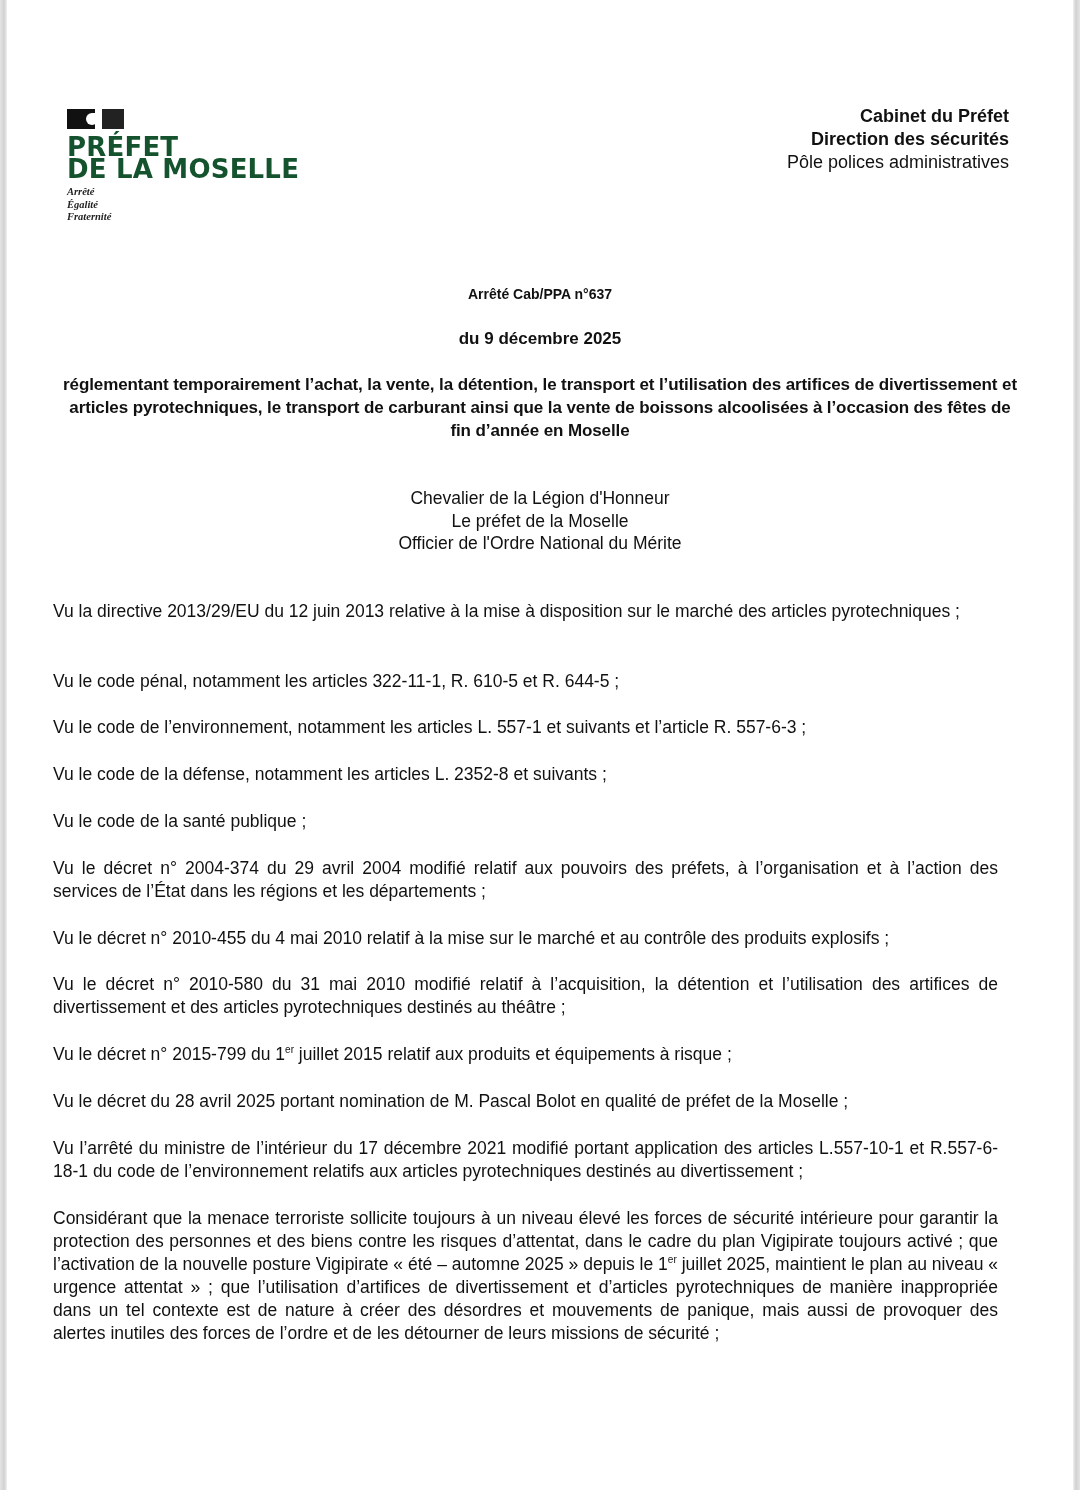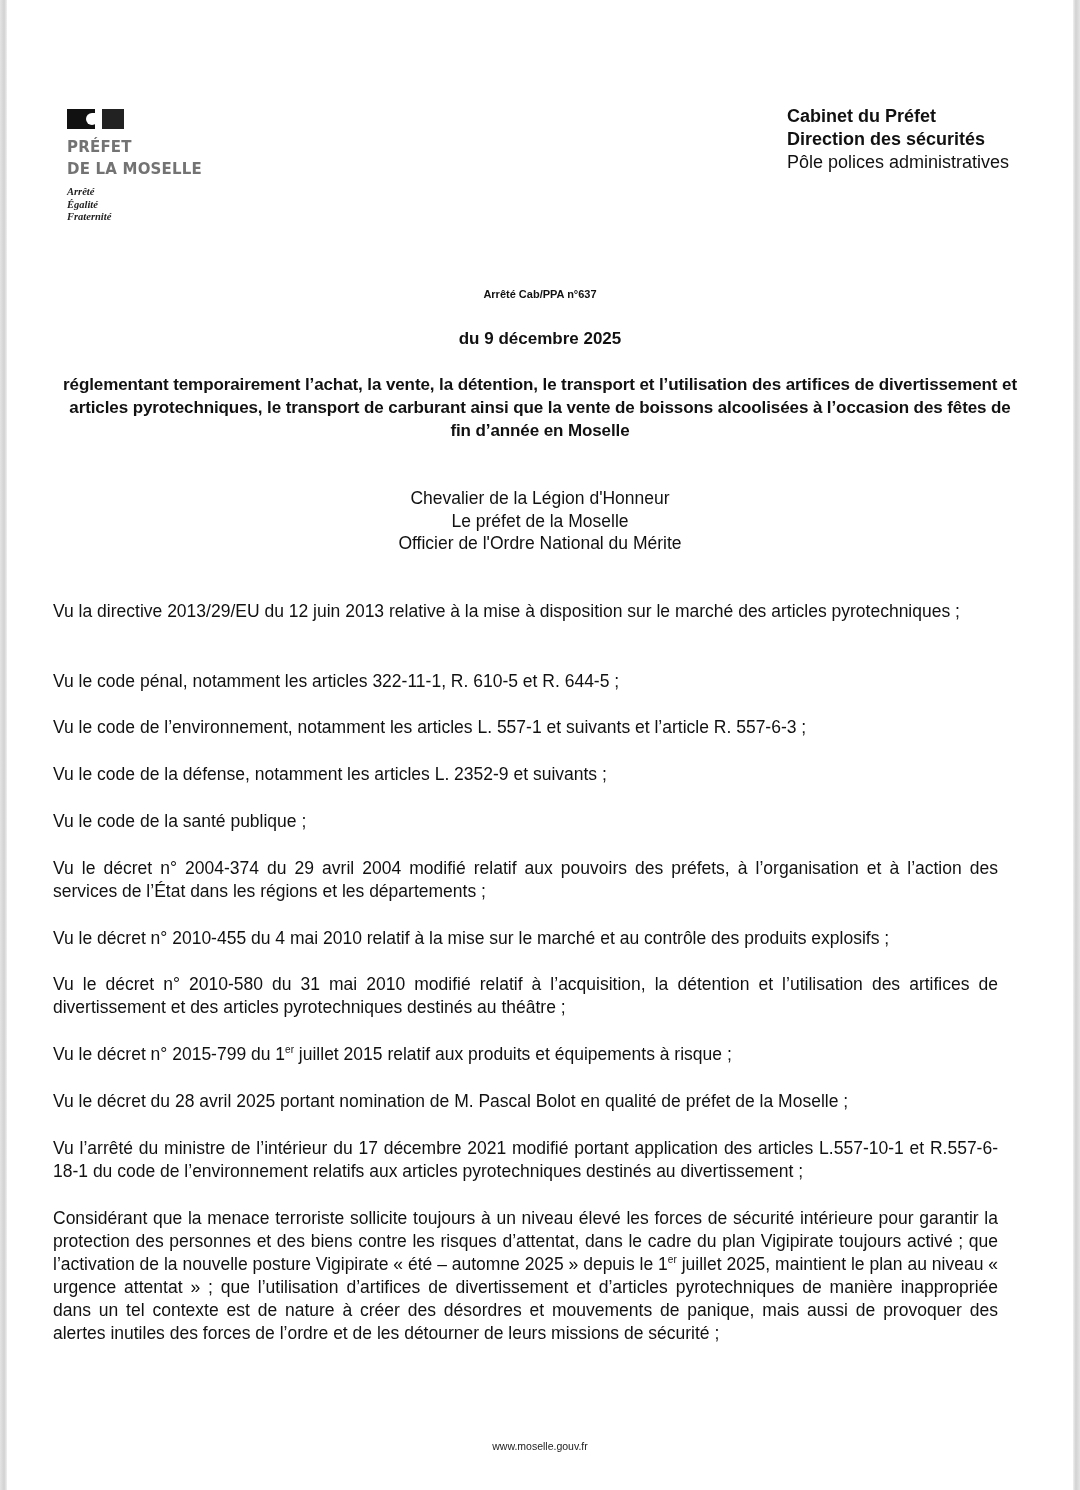--- a/index.html
+++ b/index.html
@@ -12,29 +12,29 @@
   .edge-right { position: absolute; right: 0; top: 0; width: 7px; height: 1490px;
     background: linear-gradient(to right, #f0f0f0, #d2d2d2 40%, #e4e4e4); }
 
   .logo { position: absolute; left: 67px; top: 108px; }
   .logo-mark { display: flex; align-items: center; gap: 3px; height: 22px; }
   .logo-mark .l { width: 28px; height: 20px; background: #111; position: relative; }
   .logo-mark .l::after { content: ""; position: absolute; right: -3px; top: 4px; width: 12px; height: 12px;
     background: #fff; border-radius: 50% 0 50% 50%; }
   .logo-mark .r { width: 22px; height: 20px; background: #222; margin-left: 4px; }
   .logo-title { margin-top: 6px; font-family: "DejaVu Sans", sans-serif; font-weight: bold;
-    font-size: 15px; line-height: 22px; letter-spacing: 0.2px; color: #737373; }
+    font-size: 26px; line-height: 22px; letter-spacing: 0.2px; color: #14532d; }
   .logo-motto { margin-top: 6px; font-family: "Liberation Serif", serif; font-style: italic;
     font-weight: bold; font-size: 10.5px; line-height: 12.5px; color: #222; }
 
-  .service { position: absolute; right: 71px; top: 105px; text-align: left; font-size: 18px; line-height: 23px; }
+  .service { position: absolute; right: 71px; top: 105px; text-align: right; font-size: 18px; line-height: 23px; }
   .service .b { font-weight: bold; }
 
   .center { position: absolute; left: 60px; width: 960px; text-align: center; }
-  .title-ref { top: 283px; font-weight: bold; font-size: 11px; line-height: 22px; }
+  .title-ref { top: 283px; font-weight: bold; font-size: 14px; line-height: 22px; }
   .title-date { top: 328px; font-weight: bold; font-size: 17px; line-height: 22px; }
   .title-object { top: 373px; font-weight: bold; font-size: 17px; line-height: 23px; letter-spacing: -0.1px; }
   .authority { top: 487px; font-size: 17.5px; line-height: 22.5px; }
 
   .para { position: absolute; left: 53px; width: 945px; font-size: 17.5px; line-height: 23px;
     text-align: justify; }
   .para sup { font-size: 10px; line-height: 0; }
 
   .footer { position: absolute; left: 290px; width: 500px; top: 1440px; text-align: center;
     font-size: 10.5px; line-height: 13px; color: #222; }
@@ -73,26 +73,25 @@
 
 <div class="center authority">
   <div>Chevalier de la Légion d'Honneur</div>
   <div>Le préfet de la Moselle</div>
   <div>Officier de l'Ordre National du Mérite</div>
 </div>
 
 <div class="para" style="top:600px">Vu la directive 2013/29/EU du 12 juin 2013 relative à la mise à disposition sur le marché des articles pyrotechniques ;</div>
 <div class="para" style="top:670px">Vu le code pénal, notamment les articles 322-11-1, R. 610-5 et R. 644-5 ;</div>
 <div class="para" style="top:716px">Vu le code de l’environnement, notamment les articles L. 557-1 et suivants et l’article R. 557-6-3 ;</div>
-<div class="para" style="top:763px">Vu le code de la défense, notamment les articles L. 2352-9 et suivants ;</div>
+<div class="para" style="top:763px">Vu le code de la défense, notamment les articles L. 2352-8 et suivants ;</div>
 <div class="para" style="top:810px">Vu le code de la santé publique ;</div>
 <div class="para" style="top:857px">Vu le décret n° 2004-374 du 29 avril 2004 modifié relatif aux pouvoirs des préfets, à l’organisation et à l’action des services de l’État dans les régions et les départements ;</div>
 <div class="para" style="top:927px">Vu le décret n° 2010-455 du 4 mai 2010 relatif à la mise sur le marché et au contrôle des produits explosifs ;</div>
 <div class="para" style="top:973px">Vu le décret n° 2010-580 du 31 mai 2010 modifié relatif à l’acquisition, la détention et l’utilisation des artifices de divertissement et des articles pyrotechniques destinés au théâtre ;</div>
 <div class="para" style="top:1043px"><span>Vu le décret n° 2015-799 du 1</span><sup>er</sup><span> juillet 2015 relatif aux produits et équipements à risque ;</span></div>
 <div class="para" style="top:1090px">Vu le décret du 28 avril 2025 portant nomination de M. Pascal Bolot en qualité de préfet de la Moselle ;</div>
 <div class="para" style="top:1137px">Vu l’arrêté du ministre de l’intérieur du 17 décembre 2021 modifié portant application des articles L.557-10-1 et R.557-6-18-1 du code de l’environnement relatifs aux articles pyrotechniques destinés au divertissement ;</div>
 
 <div class="para" style="top:1207px"><span>Considérant que la menace terroriste sollicite toujours à un niveau élevé les forces de sécurité intérieure pour garantir la protection des personnes et des biens contre les risques d’attentat, dans le cadre du plan Vigipirate toujours activé ; que l’activation de la nouvelle posture Vigipirate « été – automne 2025 » depuis le 1</span><sup>er</sup><span> juillet 2025, maintient le plan au niveau « urgence attentat » ; que l’utilisation d’artifices de divertissement et d’articles pyrotechniques de manière inappropriée dans un tel contexte est de nature à créer des désordres et mouvements de panique, mais aussi de provoquer des alertes inutiles des forces de l’ordre et de les détourner de leurs missions de sécurité ;</span></div>
 
 <div class="footer">
-  <div>www.moselle.gouv.fr</div>
 </div>
 
 </body></html>

